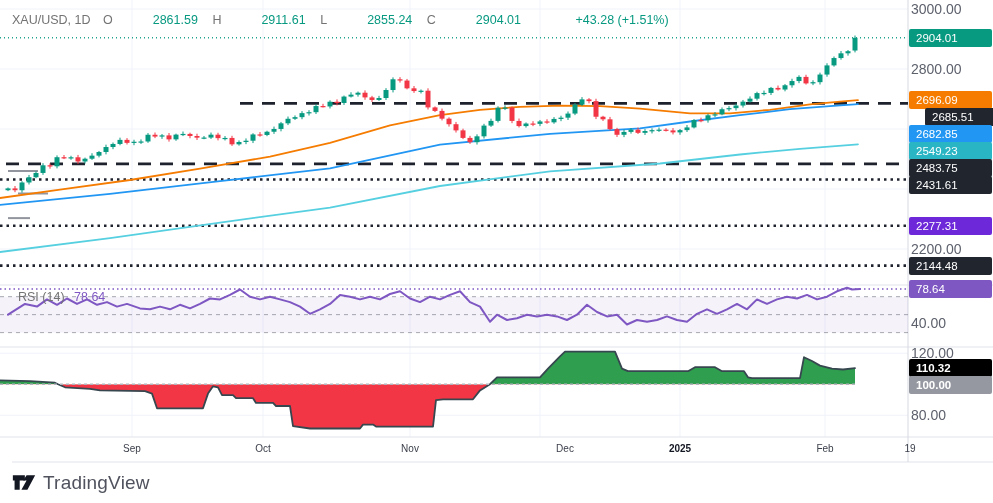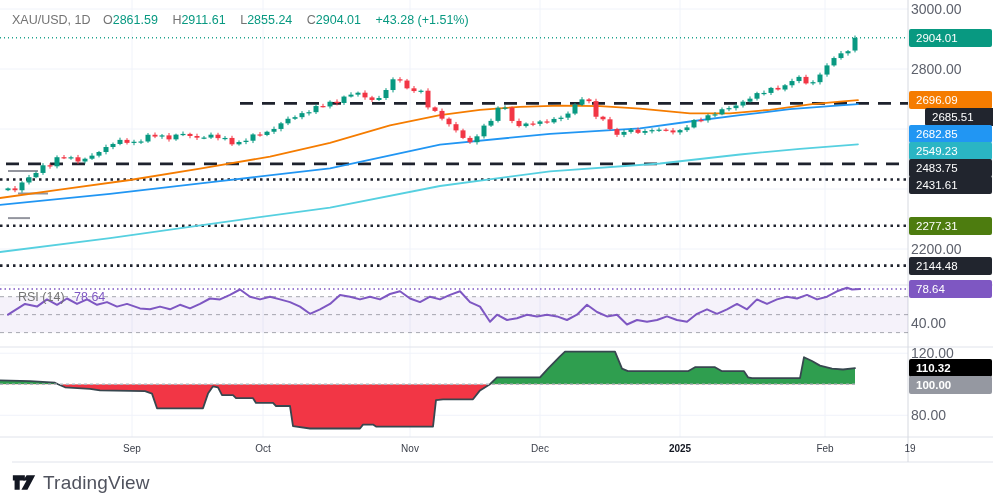--- a/index.html
+++ b/index.html
@@ -4,21 +4,21 @@
 <style>
   html,body{margin:0;padding:0;background:#fff;}
   #root{
     position:relative;width:993px;height:503px;background:#ffffff;overflow:hidden;
     font-family:"Liberation Sans","DejaVu Sans",sans-serif;color:#131722;
   }
   #chart{position:absolute;left:0;top:0;}
   .legend-row{position:absolute;left:12px;white-space:nowrap;font-size:12.5px;color:#131722;z-index:5;}
   .legend-row .v{margin-right:2px;}
   .sp{display:inline-block;width:9px;}
-  .teal{color:#089981;}
+  .teal{color:#089981;padding-left:40px;}
   .orange{color:#f57c00;}
   .blue{color:#2196f3;}
   .cyan{color:#1fa8b8;}
   .purple{color:#7e57c2;}
   .gray{color:#9ba0aa;}
   .dark{color:#737373;}
   .y-label{
     position:absolute;left:911px;width:78px;height:17px;line-height:17px;
     font-size:14px;color:#5d616c;z-index:4;
   }
@@ -353,34 +353,34 @@
       <div class="y-label" style="top: 0.5px;">3000.00</div>
       <div class="y-label" style="top: 60.5px;">2800.00</div>
       <div class="y-label" style="top: 240.5px;">2200.00</div>
       <div class="y-badge" style="top: 28.8px; background: rgb(8, 153, 129);">2904.01</div>
       <div class="y-badge" style="top: 91.2px; background: rgb(245, 124, 0);">2696.09</div>
       <div class="y-badge" style="top: 108.2px; background: rgb(33, 37, 46); margin-left: 16px;">2685.51</div>
       <div class="y-badge" style="top: 125.2px; background: rgb(33, 150, 243);">2682.85</div>
       <div class="y-badge" style="top: 142.2px; background: rgb(42, 181, 196);">2549.23</div>
       <div class="y-badge" style="top: 159.2px; background: rgb(33, 37, 46);">2483.75</div>
       <div class="y-badge" style="top: 176.2px; background: rgb(33, 37, 46);">2431.61</div>
-      <div class="y-badge" style="top: 216.8px; background: #4d7c0f;">2277.31</div>
+      <div class="y-badge" style="top: 216.8px; background: #6d28d9;">2277.31</div>
       <div class="y-badge" style="top: 256.7px; background: rgb(33, 37, 46);">2144.48</div>
       <div class="y-label" style="top: 315.1px;">40.00</div>
       <div class="y-badge" style="top: 279.9px; background: rgb(126, 87, 194);">78.64</div>
       <div class="y-label" style="top: 344.7px;">120.00</div>
       <div class="y-label" style="top: 406.8px;">80.00</div>
       <div class="y-badge" style="top: 359.2px; background: rgb(0, 0, 0); font-weight: bold;">110.32</div>
       <div class="y-badge" style="top: 376.2px; background: rgb(149, 152, 161); font-weight: bold;">100.00</div>
     </div>
   <div id="x-axis">
       <div class="x-label" style="left: 132px;">Sep</div>
       <div class="x-label" style="left: 263px;">Oct</div>
       <div class="x-label" style="left: 410px;">Nov</div>
-      <div class="x-label" style="left: 540px;">Dec</div>
+      <div class="x-label" style="left: 565px;">Dec</div>
       <div class="x-label bold" style="left: 680px;">2025</div>
       <div class="x-label" style="left: 825px;">Feb</div>
       <div class="x-label" style="left: 910px;">19</div>
     </div>
 
   <div id="footer">
     <svg width="24" height="20" viewBox="0 0 28 22">
       <path d="M1 2 h14 v6 h-6 v11 h-6 V8 H1 z" fill="#131722"></path>
       <path d="M17 2 h10 l-9 17 h-7 l6 -11 h-4 z" fill="#131722"></path>
     </svg>

